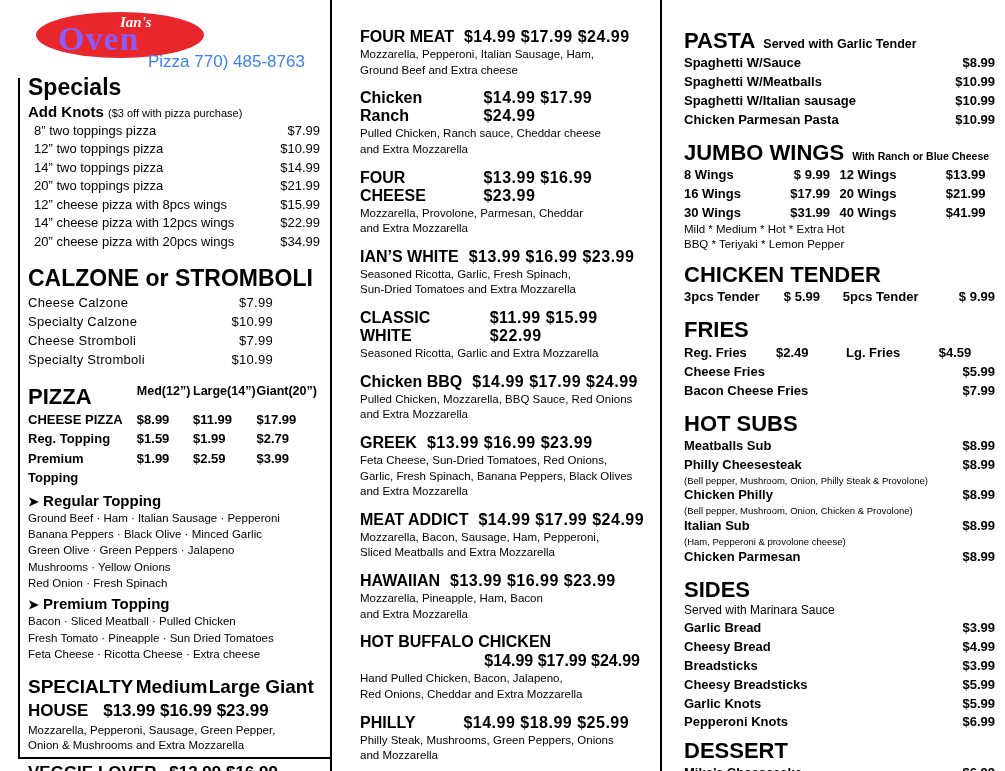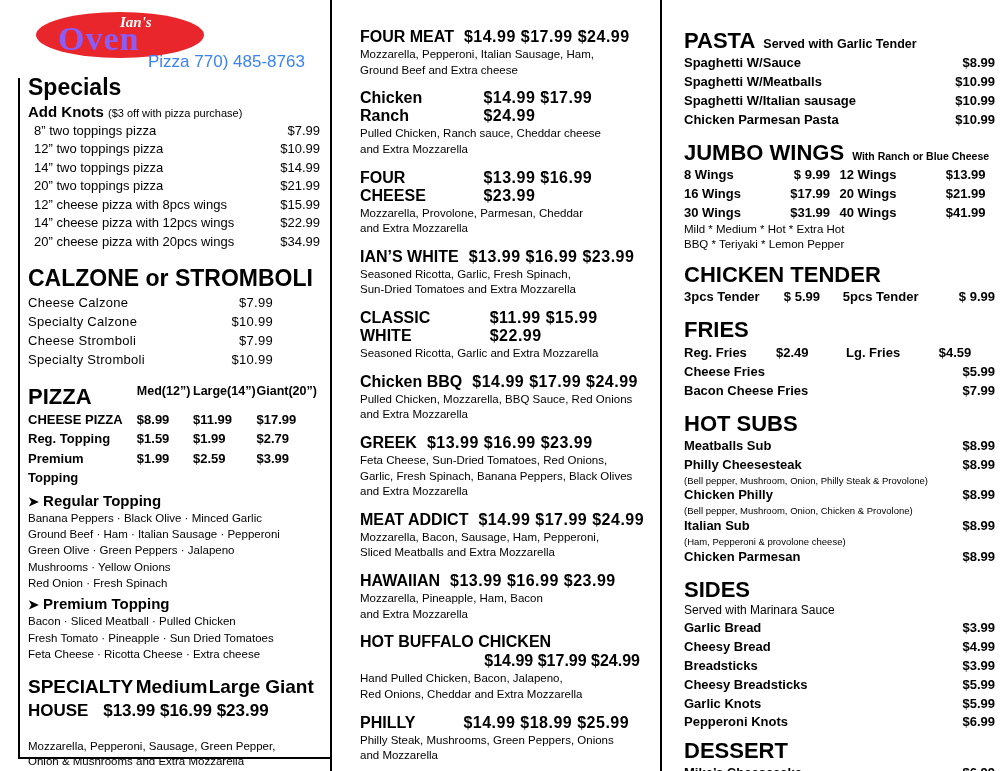--- a/index.html
+++ b/index.html
@@ -82,21 +82,21 @@
   .topping-line { font-size:11.5px; line-height:1.42; }
 
   
   .sp-head { display:flex; font-size:19px; font-weight:bold; margin-bottom:3px; }
   .sp-head .n { width:118px; }
   .sp-head .m { width:80px; }
   .sp-head .l { width:62px; }
   .sp-head .g { width:60px; }
   .item-title { font-size:17px; font-weight:bold; line-height:1.2; }
   .item-title .prices { font-weight:bold; }
-  .item-desc { font-size:11.5px; line-height:1.34; margin-top:17px; }
+  .item-desc { font-size:11.5px; line-height:1.34; margin-top:1px; }
 
   
   .mid-item { margin-bottom:11px; }
   .mid-title { font-size:16px; font-weight:bold; display:flex; align-items:baseline; }
   .mid-title .nm { margin-right:10px; }
   .mid-title .pr { letter-spacing:0.5px; }
   .mid-title-2line { font-size:16px; font-weight:bold; }
   .mid-title-2line .pr { display:block; text-align:right; margin-right:6px; margin-top:1px;}
   .mid-desc { font-size:11.5px; line-height:1.36; margin-top:1px; }
 
@@ -231,22 +231,22 @@
           <span class="c2">$2.59</span>
           <span class="c3">$3.99</span>
         </div>
     </div>
 
     <div class="arrow-head">
       <span class="ar">➤</span>
       <span>Regular Topping</span>
     </div>
     <div>
+      <div class="topping-line">Ground Beef · Ham · Italian Sausage · Pepperoni</div>
       <div class="topping-line">Banana Peppers · Black Olive · Minced Garlic</div>
-      <div class="topping-line">Ground Beef · Ham · Italian Sausage · Pepperoni</div>
       <div class="topping-line">Green Olive · Green Peppers · Jalapeno</div>
       <div class="topping-line">Mushrooms · Yellow Onions</div>
       <div class="topping-line">Red Onion · Fresh Spinach</div>
     </div>
 
     <div class="arrow-head">
       <span class="ar">➤</span>
       <span>Premium Topping</span>
     </div>
     <div>

